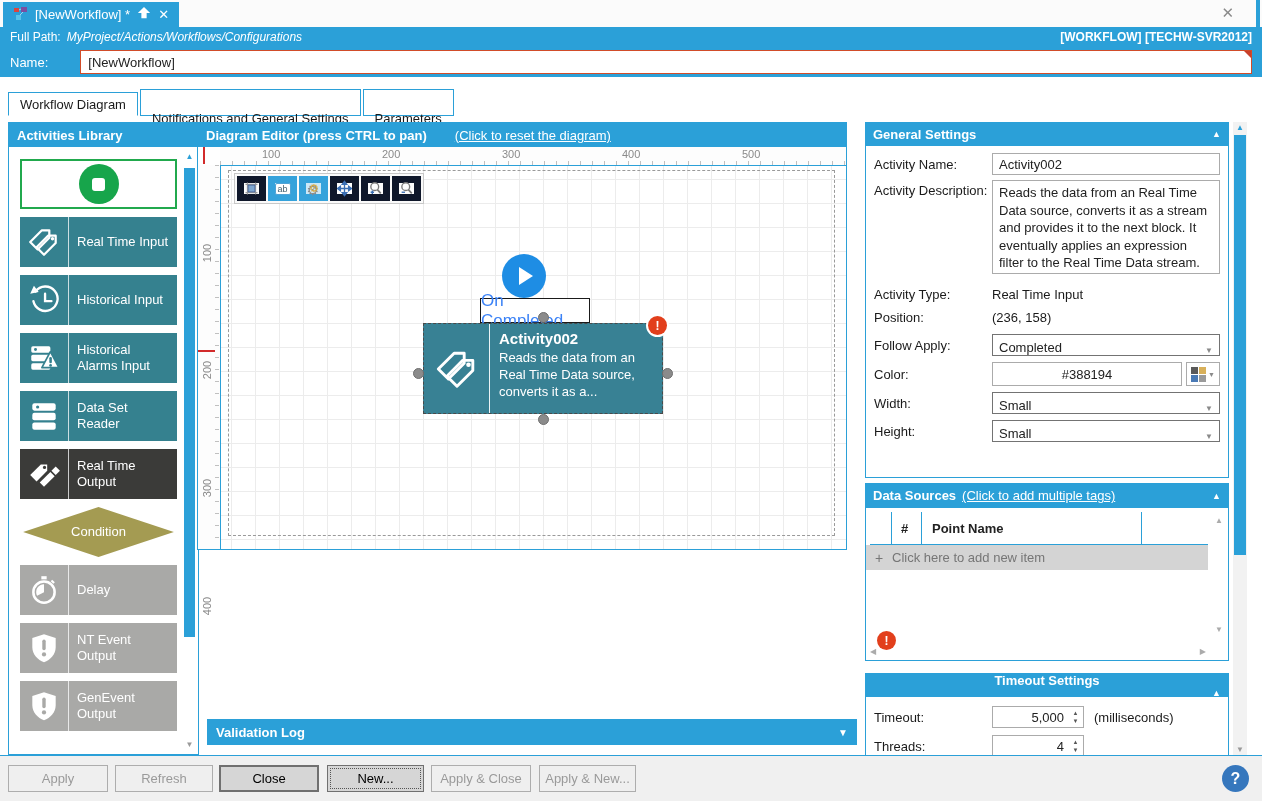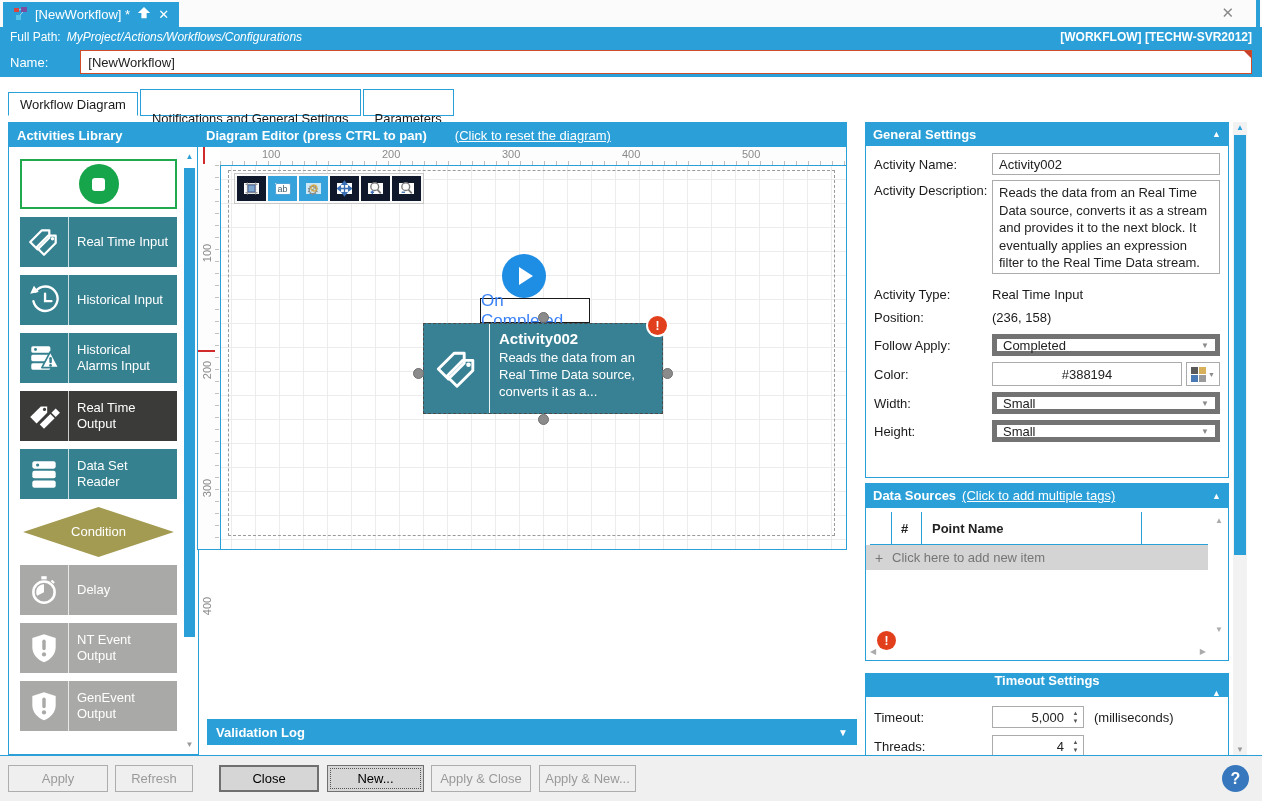--- a/index.html
+++ b/index.html
@@ -117,22 +117,22 @@
   
   .gs-head { position:absolute; left:865px; top:122px; width:364px; }
   .gs-body { left:865px; top:146px; width:364px; height:332px; border-top:none; }
   .gsrow { display:flex; align-items:center; margin:0 8px; }
   .gsrow .lbl { flex:0 0 118px; font-size:13px; color:#1a1a1a; }
   .gsrow .static { font-size:13px; color:#1a1a1a; }
   .tbox { flex:1; height:22px; border:1px solid #ABABAB; font-size:13px; padding:0 6px;
           font-family:inherit; color:#222; outline:none; }
   .tarea { flex:1; height:94px; border:1px solid #ABABAB; font-size:13px; padding:3px 6px;
            font-family:inherit; color:#222; resize:none; line-height:1.35; outline:none; }
-  .selbox { flex:1; height:22px; border:5px solid #737373; background:#fff; display:flex;
-            align-items:center; font-size:13px; color:#222; padding:0 6px; }
+  .selbox { flex:1; height:22px; border:1px solid #737373; background:#fff; display:flex;
+            align-items:flex-end; font-size:13px; color:#222; padding:0 6px; }
   .selbox .arr { margin-left:auto; color:#8a8a8a; font-size:8px; }
   .colorbtn { width:36px; height:24px; border:1px solid #ABABAB; background:#fff; margin-left:4px;
               display:flex; align-items:center; justify-content:center; gap:2px; }
   .swatch { display:grid; grid-template-columns:7px 7px; grid-template-rows:7px 7px; gap:1px; }
   .swatch i { display:block; }
 
   .ds-head { position:absolute; left:865px; top:483px; width:364px; height:25px; }
   .ds-head .link { font-weight:normal; text-decoration:underline; margin-left:6px; }
   .ds-body { left:865px; top:508px; width:364px; height:153px; border-top:none; }
   .ds-grid-head { position:absolute; left:4px; top:4px; right:20px; height:33px;
@@ -257,41 +257,41 @@
                 <circle cx="8" cy="8" r="1.4" fill="#35818F"></circle>
                 <rect x="4" y="13" width="18" height="6" rx="1.5" fill="#fff"></rect>
                 <rect x="4" y="21" width="18" height="6" rx="1.5" fill="#fff"></rect>
                 <path d="M22 10 L30 25 L14 25 Z" fill="#fff" stroke="#35818F" stroke-width="1.6" stroke-linejoin="round"></path>
                 <rect x="21" y="15" width="2.4" height="6" rx="1.2" fill="#35818F"></rect>
                 <circle cx="22.2" cy="23" r="1.3" fill="#35818F"></circle>
               </svg>
           </div>
           <div class="lcell">Historical Alarms Input</div>
         </div>
+        <div class="lib-item teal">
+          <div class="icell">
+            <svg width="34" height="34" viewBox="0 0 32 32">
+                <rect x="5" y="4" width="22" height="7" rx="2" fill="#fff"></rect>
+                <circle cx="10" cy="7.5" r="1.5" fill="#35818F"></circle>
+                <rect x="5" y="13" width="22" height="7" rx="2" fill="#fff"></rect>
+                <rect x="5" y="22" width="22" height="7" rx="2" fill="#fff"></rect>
+              </svg>
+          </div>
+          <div class="lcell">Data Set Reader</div>
+        </div>
         <div class="lib-item darkt">
           <div class="icell">
             <svg width="34" height="34" viewBox="0 0 32 32">
                 <path d="M3 17 L13 7 L19 7 L19 13 L9 23 Z" fill="#fff"></path>
                 <circle cx="16.5" cy="9.8" r="1.5" fill="#3B3B39"></circle>
                 <path d="M12 24 L22 14 L26 18 L16 28 Z" fill="#fff"></path>
                 <path d="M23 13 L27 9 L31 13 L27 17 Z" fill="#fff"></path>
               </svg>
           </div>
           <div class="lcell">Real Time Output</div>
-        </div>
-        <div class="lib-item teal">
-          <div class="icell">
-            <svg width="34" height="34" viewBox="0 0 32 32">
-                <rect x="5" y="4" width="22" height="7" rx="2" fill="#fff"></rect>
-                <circle cx="10" cy="7.5" r="1.5" fill="#35818F"></circle>
-                <rect x="5" y="13" width="22" height="7" rx="2" fill="#fff"></rect>
-                <rect x="5" y="22" width="22" height="7" rx="2" fill="#fff"></rect>
-              </svg>
-          </div>
-          <div class="lcell">Data Set Reader</div>
         </div>
         <div class="lib-item diamond">
           <span>Condition</span>
         </div>
         <div class="lib-item grayt">
           <div class="icell">
             <svg width="34" height="34" viewBox="0 0 32 32" fill="none" stroke="#fff">
                 <rect x="13.5" y="3" width="5" height="3" fill="#fff" stroke="none"></rect>
                 <path d="M23 7 L25.5 9.5" stroke-width="2"></path>
                 <circle cx="16" cy="18" r="10" stroke-width="2.4"></circle>
@@ -528,21 +528,21 @@
   </div>
 
   <div class="right-scroll">
     <span class="scroll-arrow" style="top:1px; width:14px;">▲</span>
     <div class="thumb"></div>
     <span class="scroll-arrow gray" style="bottom:1px; width:14px;">▼</span>
   </div>
 
   <div class="footer">
     <button class="fbtn" style="left:8px; width:100px;" disabled="">Apply</button>
-    <button class="fbtn" style="left:115px; width:78px;" disabled="">Refresh</button>
+    <button class="fbtn" style="left:115px; width:98px;" disabled="">Refresh</button>
     <button class="fbtn on default" style="left:219px; width:100px;">Close</button>
     <button class="fbtn on focused" style="left:327px; width:97px;">New...</button>
     <button class="fbtn" style="left:431px; width:100px;" disabled="">Apply &amp; Close</button>
     <button class="fbtn" style="left:539px; width:97px;" disabled="">Apply &amp; New...</button>
     <div class="help-btn">?</div>
   </div>
 
 </div>
 
 </body></html>

